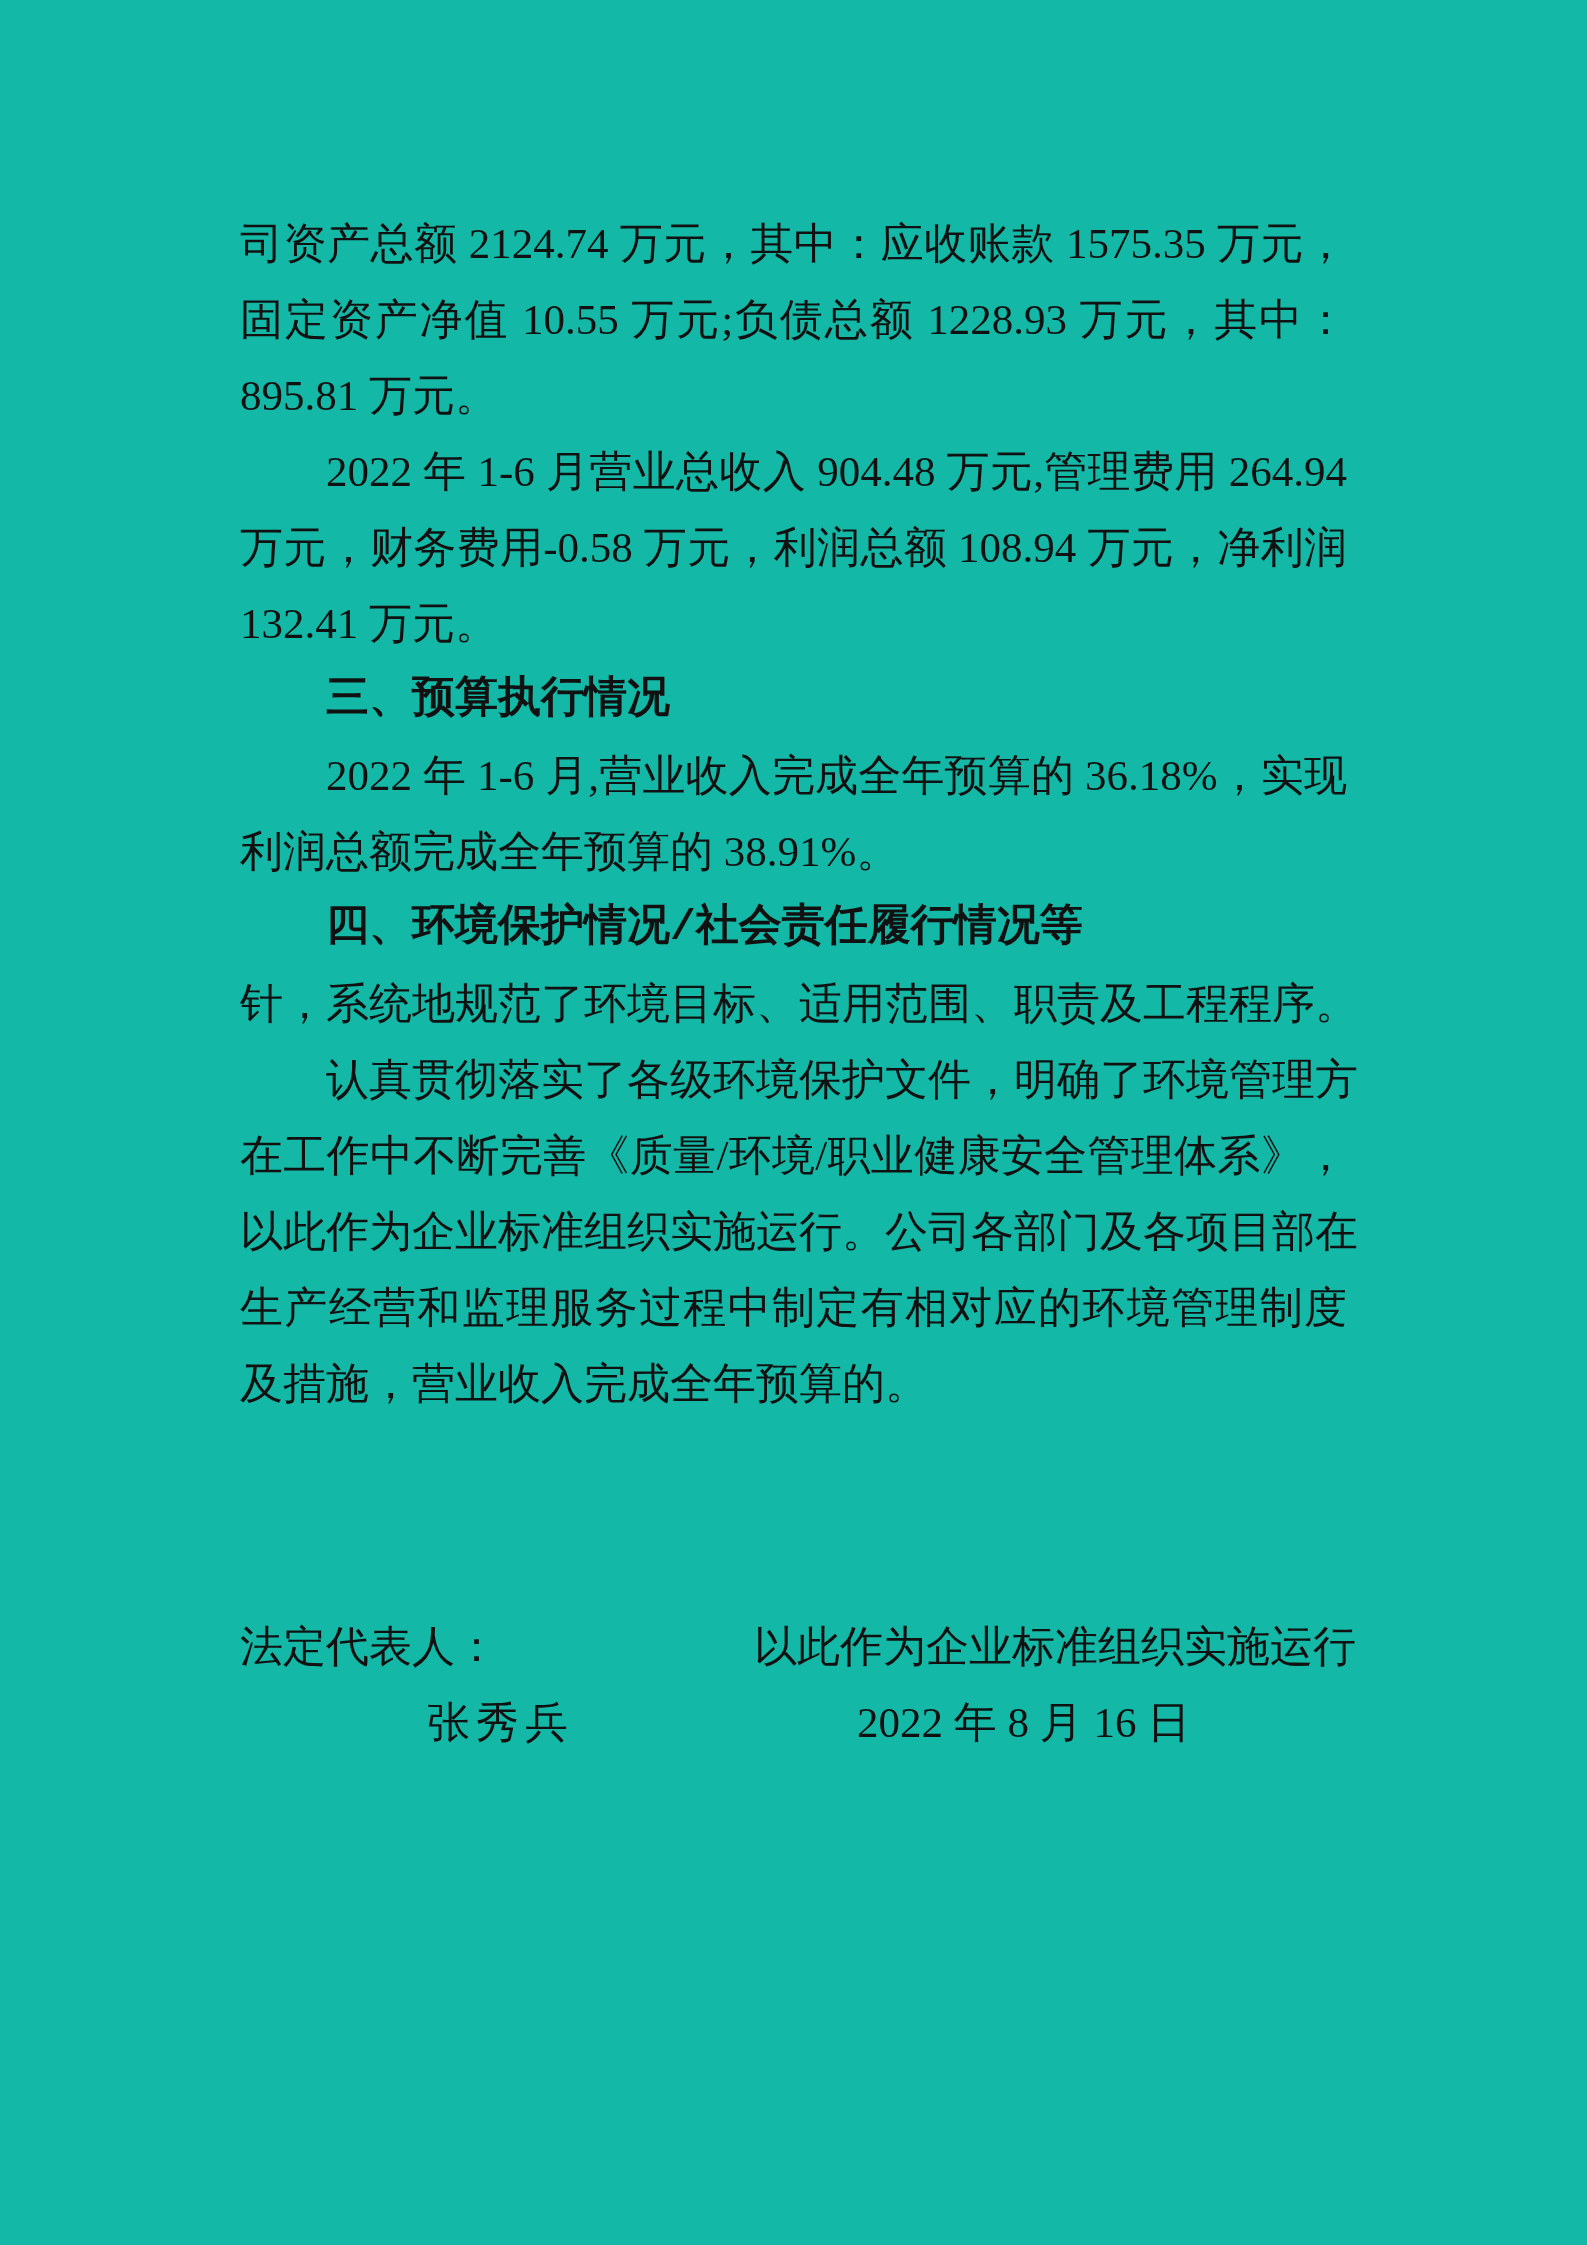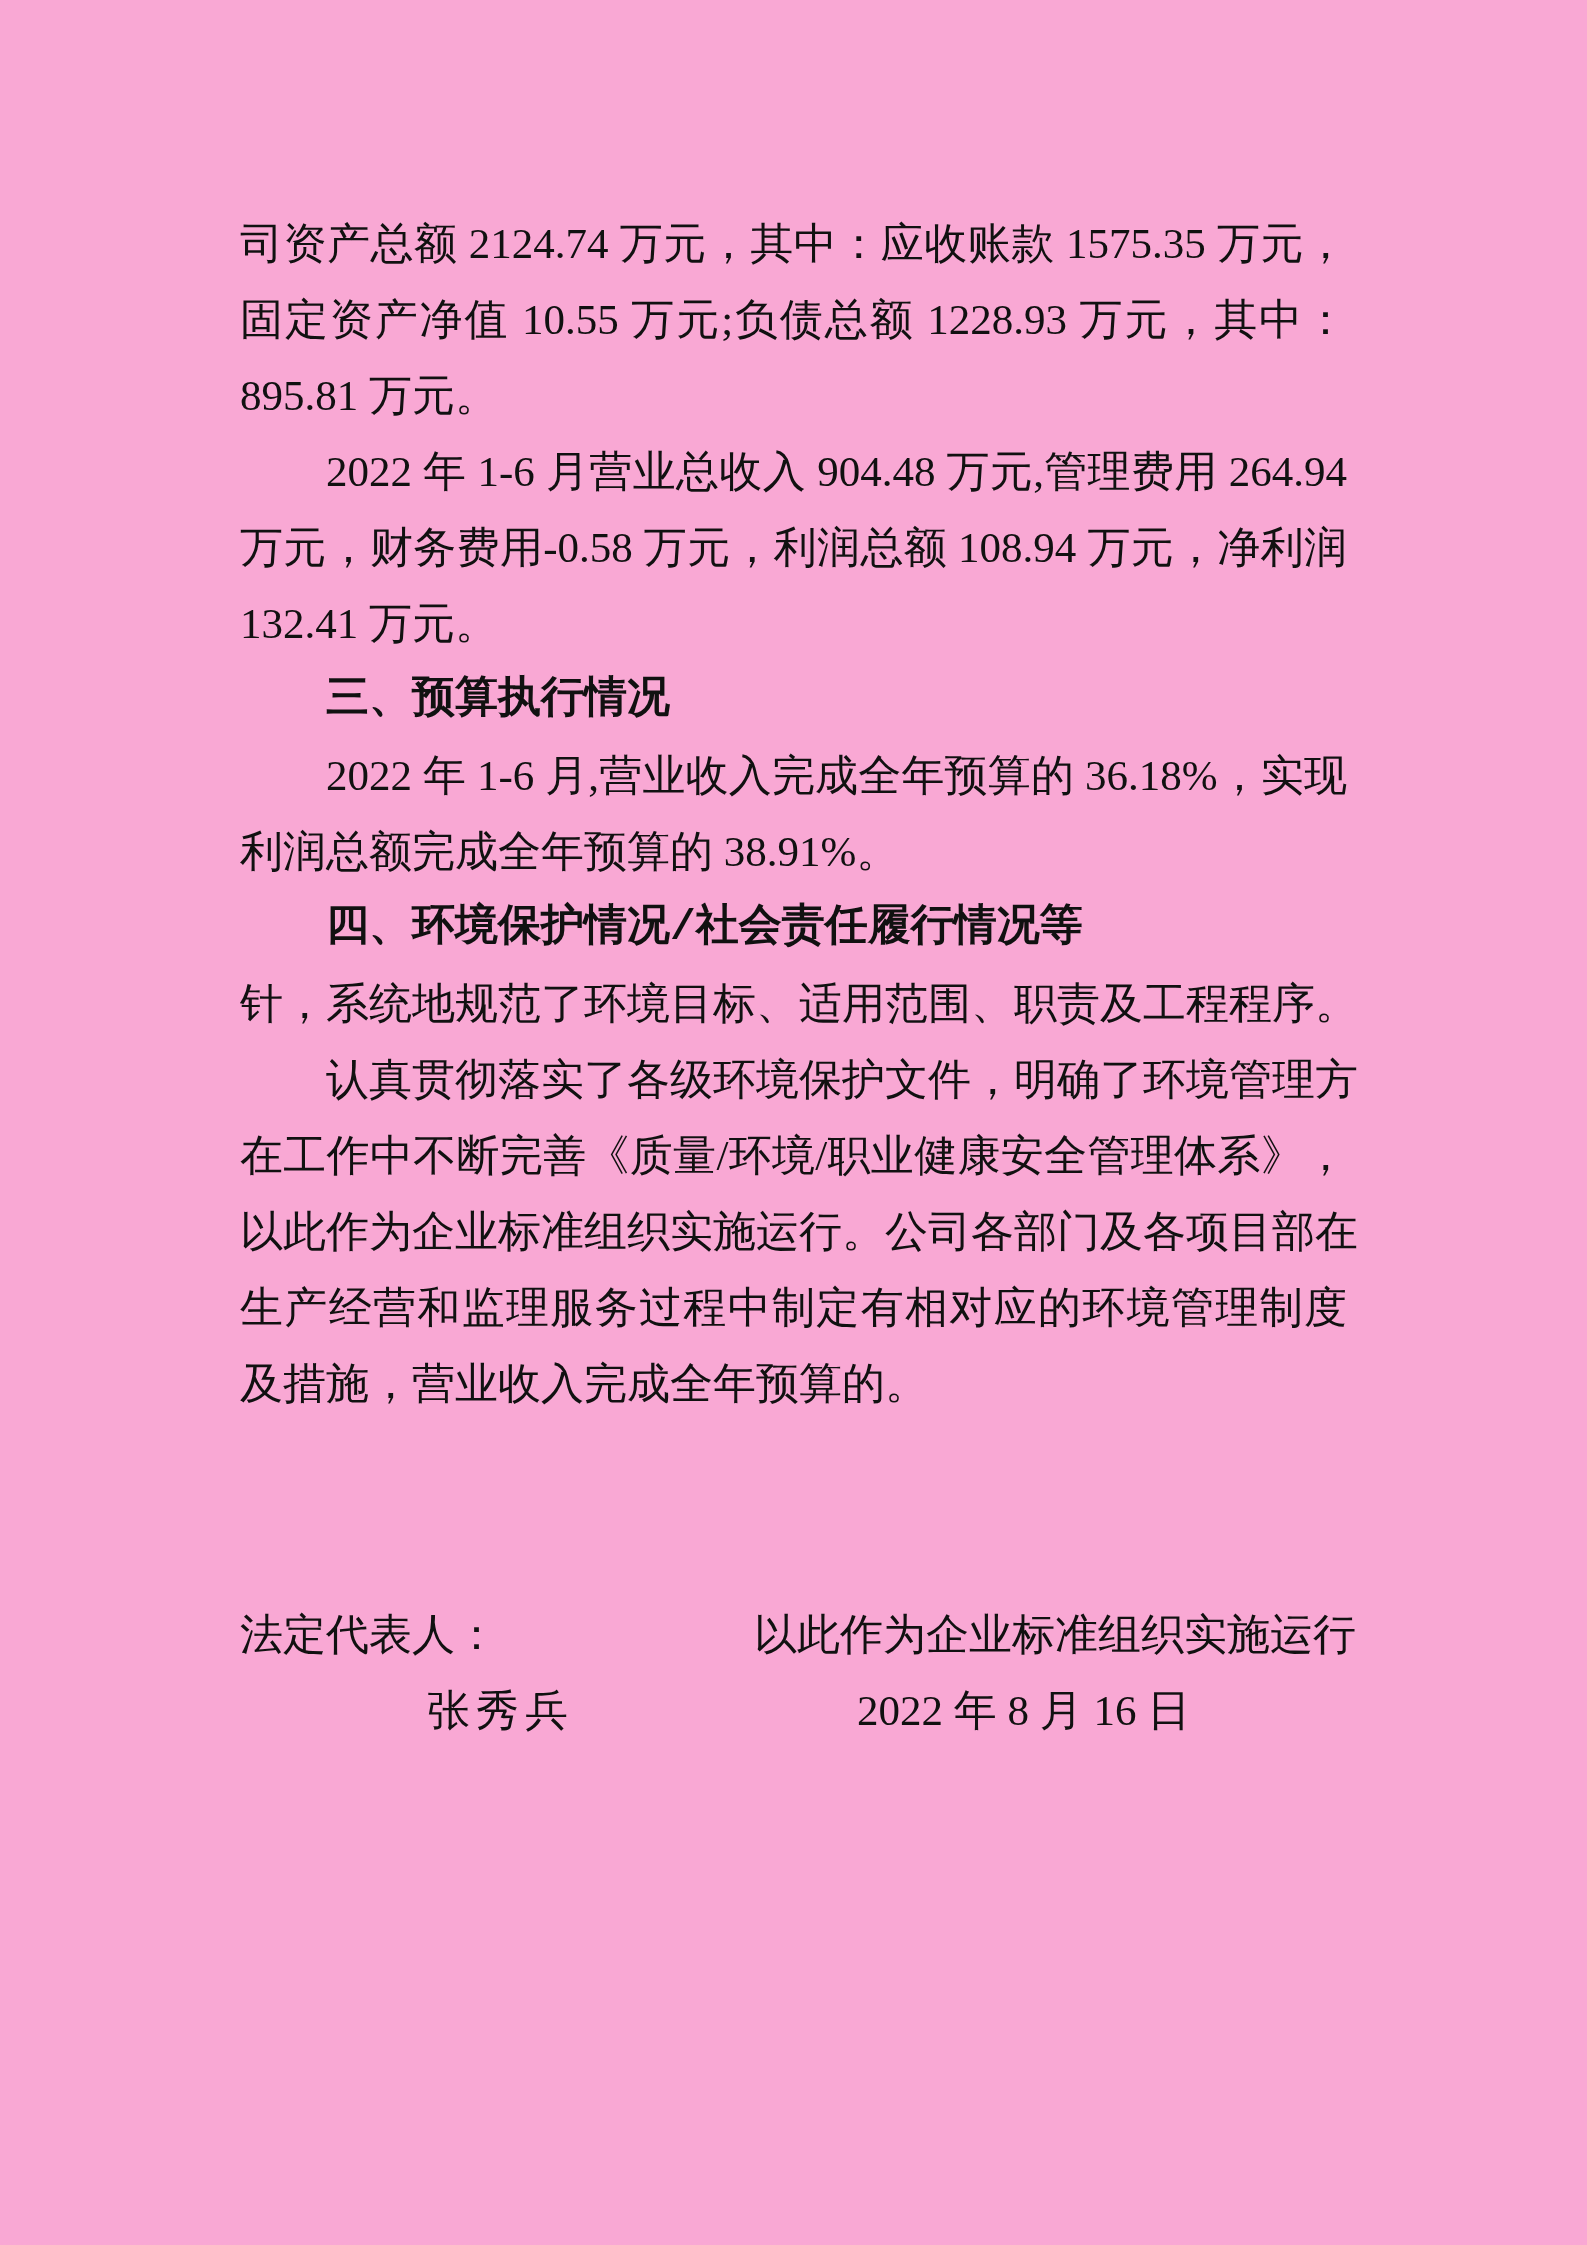--- a/index.html
+++ b/index.html
@@ -5,21 +5,21 @@
   html, body {
     margin: 0;
     padding: 0;
     background: #ffffff;
   }
   .page {
     position: relative;
     width: 1587px;
     height: 2245px;
     margin: 0 auto;
-    background: #f9a8d4;
+    background: #14b8a6;
     color: #111111;
     font-family: "Liberation Serif", "DejaVu Serif", serif;
     font-size: 43px;
     line-height: 76px;
     box-sizing: border-box;
     padding: 206px 240px 0 240px;
     overflow: hidden;
   }
   .line {
     text-align: justify;
@@ -43,21 +43,21 @@
   .signature {
     position: relative;
     margin-top: 175px;
   }
   .sig-row {
     position: relative;
     height: 76px;
   }
   .sig-item {
     position: absolute;
-    top: 0;
+    top: 12px;
     white-space: nowrap;
   }
   .sig-label   { left: 0; }
   .sig-company { left: 514px; }
   .sig-name    { left: 187px; letter-spacing: 6px; }
   .sig-date    { left: 617px; }
 </style>
 </head>
 <body>
 

